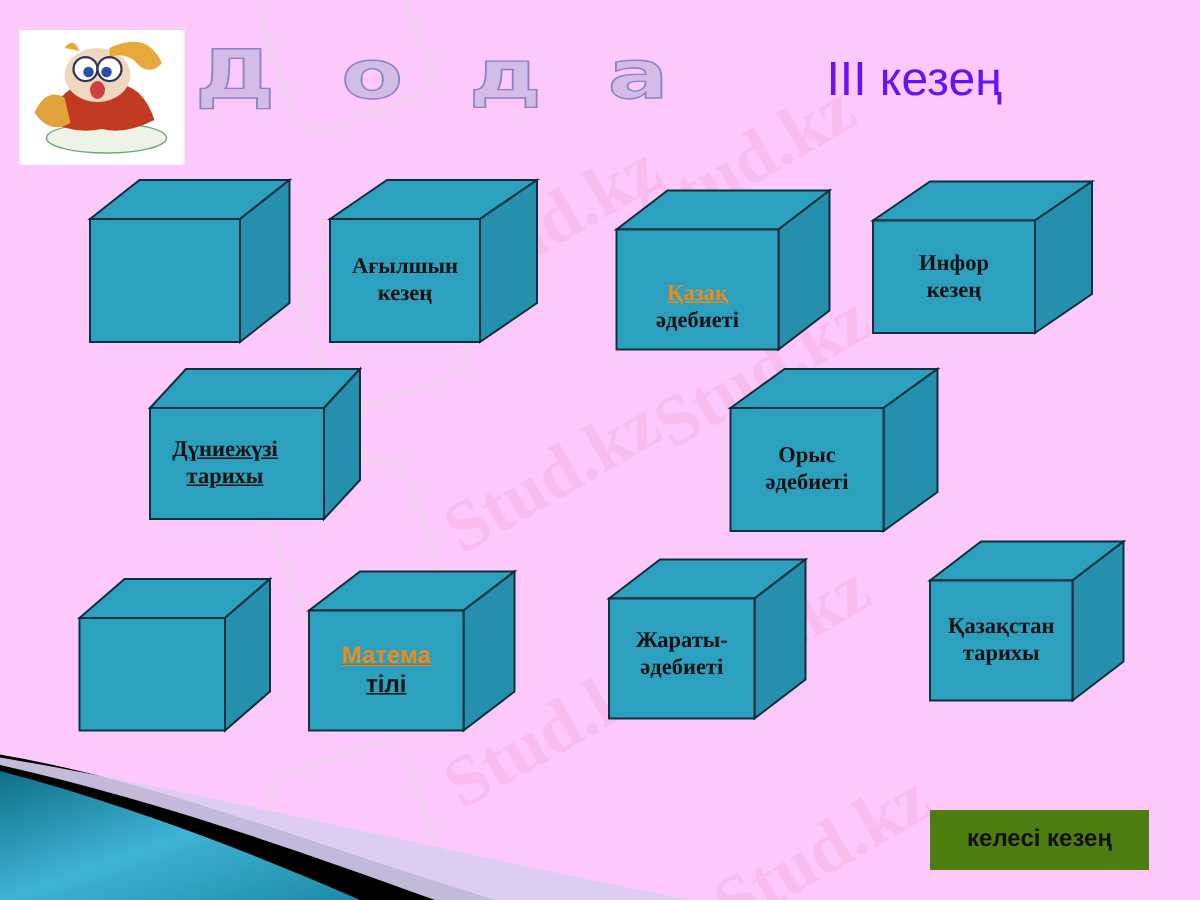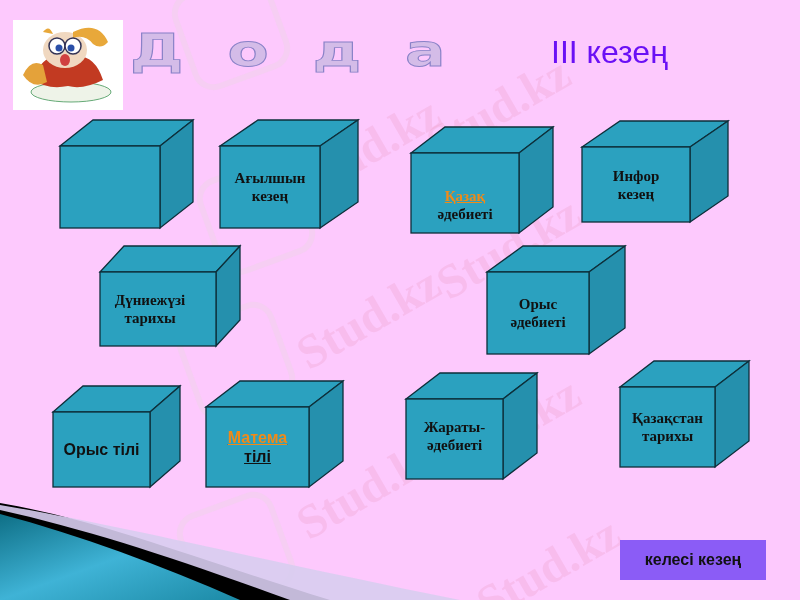--- a/index.html
+++ b/index.html
@@ -6,21 +6,21 @@
   body { width:800px; height:600px; overflow:hidden; position:relative; background:#fdc9fd; font-family:"Liberation Sans", sans-serif; }
   .owl { position:absolute; left:13px; top:20px; width:110px; height:90px; background:#ffffff; overflow:hidden; }
   .title-doda { position:absolute; left:130px; top:28px; font-family:"DejaVu Sans", sans-serif; font-size:60px; font-weight:bold; color:#d4bce8; letter-spacing:44px; -webkit-text-stroke:1.2px #8a82c8; transform:scaleY(0.75); transform-origin:top left; line-height:1; }
   .title-stage { position:absolute; left:551px; top:36px; font-family:"Liberation Sans", sans-serif; font-size:32px; color:#6a10f5; line-height:1; }
   .cube { position:absolute; cursor:pointer; }
   .cube svg { position:absolute; left:0; top:0; overflow:visible; }
   .cube .label { position:absolute; text-align:center; font-weight:bold; color:#111; line-height:1.2; display:flex; flex-direction:column; justify-content:center; align-items:center; }
   .serif { font-family:"Liberation Serif", serif; font-size:15px; }
   .sans { font-family:"Liberation Sans", sans-serif; font-size:16px; }
   .link { color:#f08a18; text-decoration:underline; }
-  .next-btn { position:absolute; left:620px; top:540px; width:146px; height:40px; background:#8b5cf6; color:#111; font-weight:bold; font-size:16px; display:flex; align-items:center; justify-content:center; cursor:pointer; }
+  .next-btn { position:absolute; left:620px; top:540px; width:146px; height:40px; background:#4d7c0f; color:#111; font-weight:bold; font-size:16px; display:flex; align-items:center; justify-content:center; cursor:pointer; }
   .watermark { position:absolute; font-family:"Liberation Serif", serif; font-weight:bold; font-size:48px; color:rgba(235,150,190,0.25); transform:rotate(-30deg); pointer-events:none; white-space:nowrap; }
   .wm-logo { position:absolute; width:90px; height:90px; border:6px solid rgba(240,210,235,0.55); border-radius:22px; transform:rotate(-20deg); pointer-events:none; }
   .swoosh { position:absolute; left:0; top:0; width:800px; height:600px; pointer-events:none; }
 </style>
 </head>
 <body>
 
 <div class="wm-logo" style="left:180px;top:-20px;"></div>
 <div class="wm-logo" style="left:205px;top:165px;"></div>
 <div class="wm-logo" style="left:185px;top:310px;"></div>
@@ -106,21 +106,21 @@
         <span>Инфор</span>
         <span>кезең</span>
       </div>
     </div>
     <div class="cube" style="left: 100px; top: 246px; width: 140px; height: 100px;">
       <svg width="142" height="102">
       <polygon points="0,26 24,0 140,0 116,26" fill="#2ba1bf" stroke="#0d2f3a" stroke-width="1.3"></polygon>
       <polygon points="116,26 140,0 140,74 116,100" fill="#2590ad" stroke="#0d2f3a" stroke-width="1.3"></polygon>
       <rect x="0" y="26" width="116" height="74" fill="#2ba1bf" stroke="#0d2f3a" stroke-width="1.3"></rect>
     </svg>
-      <div class="label serif" style="left: 0px; top: 26px; width: 100px; height: 74px;">
+      <div class="label serif" style="left: 0px; top: 26px; width: 100px; height: 74px; text-decoration: underline;">
         <span>Дүниежүзі</span>
         <span>тарихы</span>
       </div>
     </div>
     <div class="cube" style="left: 487px; top: 246px; width: 138px; height: 108px;">
       <svg width="140" height="110">
       <polygon points="0,26 36,0 138,0 102,26" fill="#2ba1bf" stroke="#0d2f3a" stroke-width="1.3"></polygon>
       <polygon points="102,26 138,0 138,82 102,108" fill="#2590ad" stroke="#0d2f3a" stroke-width="1.3"></polygon>
       <rect x="0" y="26" width="102" height="82" fill="#2ba1bf" stroke="#0d2f3a" stroke-width="1.3"></rect>
     </svg>
@@ -128,23 +128,20 @@
         <span>Орыс</span>
         <span>әдебиеті</span>
       </div>
     </div>
     <div class="cube" style="left: 53px; top: 386px; width: 127px; height: 101px;">
       <svg width="129" height="103">
       <polygon points="0,26 30,0 127,0 97,26" fill="#2ba1bf" stroke="#0d2f3a" stroke-width="1.3"></polygon>
       <polygon points="97,26 127,0 127,75 97,101" fill="#2590ad" stroke="#0d2f3a" stroke-width="1.3"></polygon>
       <rect x="0" y="26" width="97" height="75" fill="#2ba1bf" stroke="#0d2f3a" stroke-width="1.3"></rect>
     </svg>
-      <div class="label sans" style="left: 0px; top: 26px; width: 97px; height: 75px;">
-        <span>Орыс тілі</span>
-      </div>
     </div>
     <div class="cube" style="left: 206px; top: 381px; width: 137px; height: 106px;">
       <svg width="139" height="108">
       <polygon points="0,26 34,0 137,0 103,26" fill="#2ba1bf" stroke="#0d2f3a" stroke-width="1.3"></polygon>
       <polygon points="103,26 137,0 137,80 103,106" fill="#2590ad" stroke="#0d2f3a" stroke-width="1.3"></polygon>
       <rect x="0" y="26" width="103" height="80" fill="#2ba1bf" stroke="#0d2f3a" stroke-width="1.3"></rect>
     </svg>
       <div class="label sans" style="left: 0px; top: 26px; width: 103px; height: 80px; text-decoration: underline;">
         <span class="link">Матема</span>
         <span>тілі</span>

